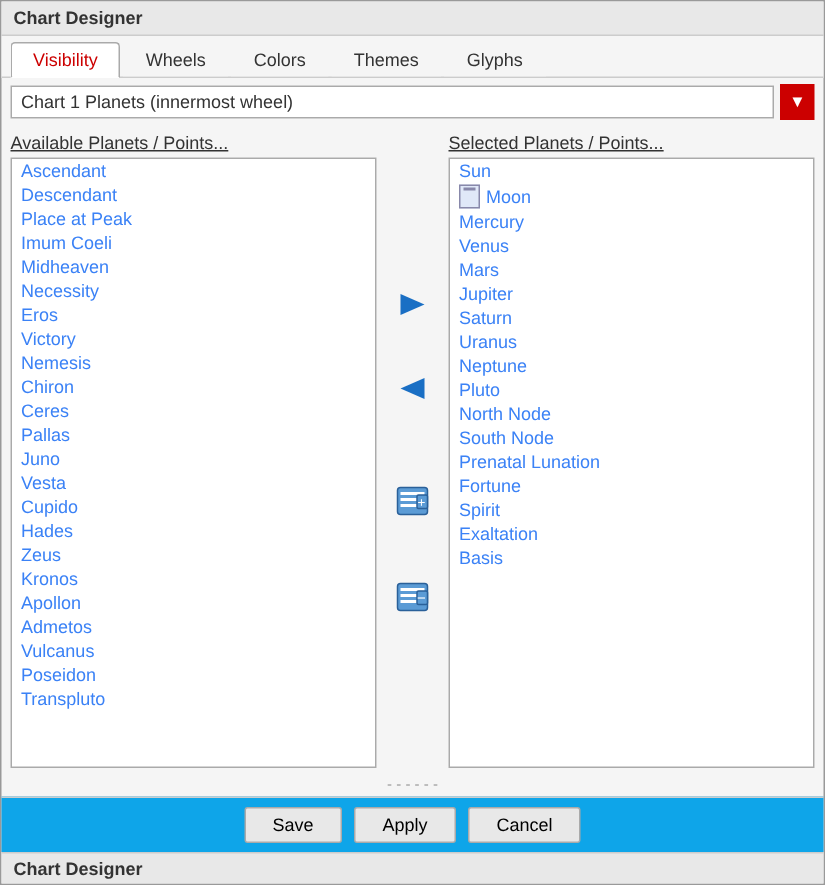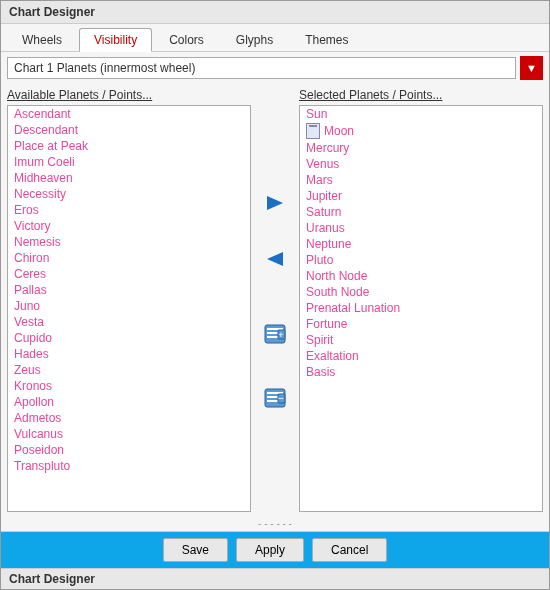--- a/index.html
+++ b/index.html
@@ -104,21 +104,21 @@
       flex: 1;
       background: #fff;
       border: 1px solid #aaa;
       overflow-y: auto;
       overflow-x: hidden;
     }
     .list-item {
       padding: 1px 6px;
       cursor: default;
       font-size: 12px;
-      color: #ec4899;
+      color: #3b82f6;
       white-space: nowrap;
       display: flex;
       align-items: center;
       gap: 4px;
     }
     .middle-controls {
       display: flex;
       flex-direction: column;
       align-items: center;
       justify-content: center;
@@ -201,34 +201,34 @@
   </style>
 </head>
 <body>
 
 <div class="window">
   <div class="title-bar">
     <span>Chart Designer</span>
   </div>
 
   <div class="tabs-row">
+    <div class="tab active">
+      <span>Visibility</span>
+    </div>
     <div class="tab">
       <span>Wheels</span>
     </div>
-    <div class="tab active">
-      <span>Visibility</span>
-    </div>
     <div class="tab">
       <span>Colors</span>
     </div>
     <div class="tab">
+      <span>Themes</span>
+    </div>
+    <div class="tab">
       <span>Glyphs</span>
-    </div>
-    <div class="tab">
-      <span>Themes</span>
     </div>
   </div>
 
   <div class="dropdown-row">
     <select class="dropdown-select"><option>Chart 1 Planets (innermost wheel)</option><option>Chart 2 Planets</option><option>Chart 3 Planets</option></select>
     <button class="dropdown-btn">▼</button>
   </div>
 
   <div class="lists-area">
 

